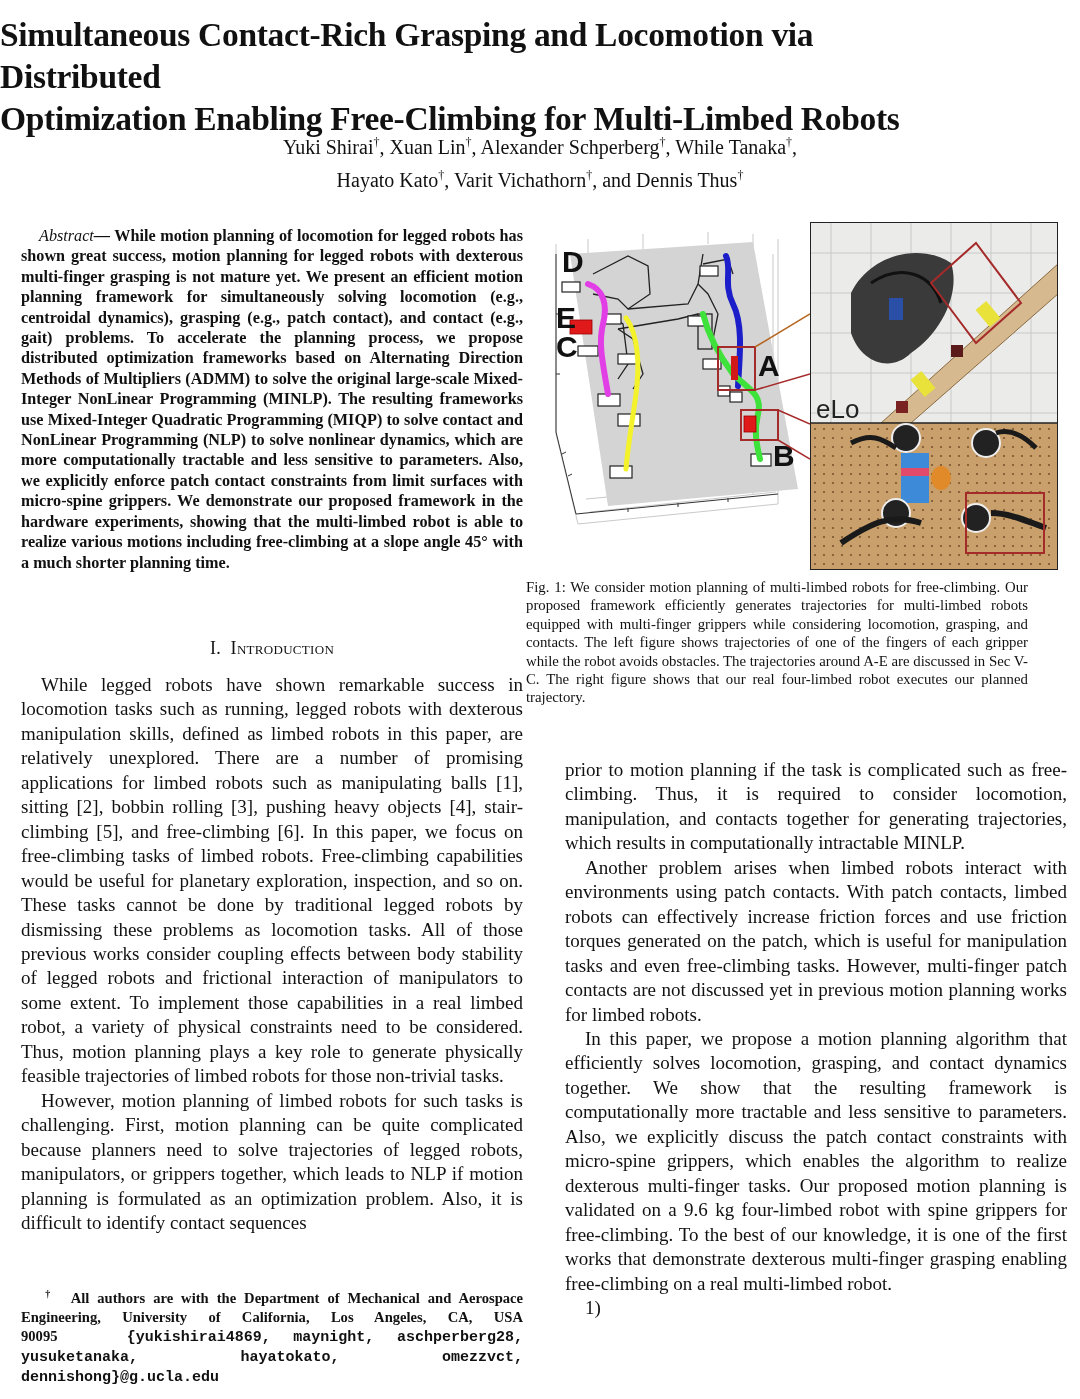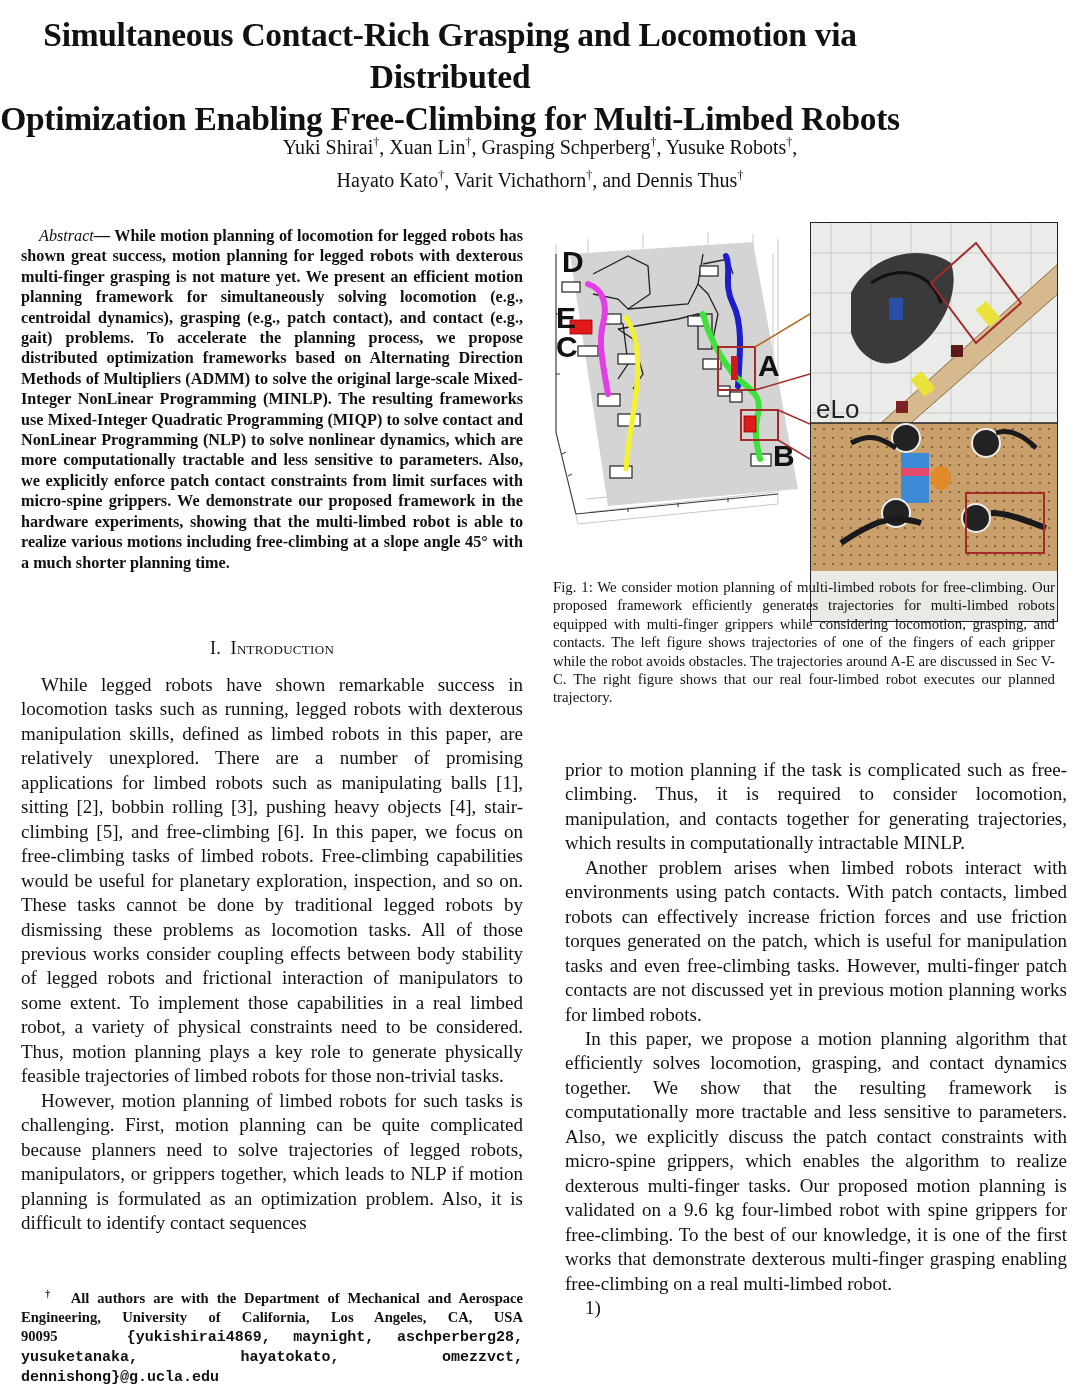--- a/index.html
+++ b/index.html
@@ -1,21 +1,21 @@
 <!DOCTYPE html>
 <html><head>
 <meta charset="utf-8">
 <style>
   html, body { margin: 0; padding: 0; background: #ffffff; }
   body {
     width: 1080px; height: 1399px; position: relative; overflow: hidden;
     font-family: "Liberation Serif", "DejaVu Serif", serif; color: #111;
   }
   .title {
-    position: absolute; left: 0; top: 14px; width: 900px; text-align: center;
+    position: absolute; left: 0; top: 14px; width: 900px; text-align: left;
     font-weight: bold; font-size: 33.5px; line-height: 42px; letter-spacing: -0.3px;
   }
   .authors {
     position: absolute; left: 0; top: 128px; width: 1080px; text-align: center;
     font-size: 20px; line-height: 28px;
   }
   .authors sup { font-size: 12px; }
   .col { position: absolute; text-align: justify; }
   .abstract {
     left: 21px; top: 226px; width: 502px;
@@ -32,42 +32,42 @@
     left: 21px; top: 673px; width: 502px; font-size: 19px; line-height: 24.45px;
   }
   .body-left p, .body-right p { margin: 0; text-indent: 20px; }
   .footnote {
     position: absolute; left: 21px; top: 1284px; width: 502px;
     font-size: 14.6px; line-height: 19px; text-align: justify; font-weight: bold;
   }
   .footnote .mono { font-family: "Liberation Mono", "DejaVu Sans Mono", monospace; font-size: 15px; }
   .footnote sup { font-size: 10px; }
   .caption {
-    position: absolute; left: 553px; top: 578px; width: 502px;
+    position: absolute; left: 526px; top: 578px; width: 502px;
     font-size: 14.8px; line-height: 18.4px; text-align: justify;
   }
   .body-right {
     left: 553px; top: 758px; width: 502px; font-size: 19px; line-height: 24.45px; margin-left: 12px;
   }
   .body-right ol { margin: 0; padding: 0; list-style: none; }
   .body-right li { position: relative; padding-left: 50px; }
   .body-right li .num { position: absolute; left: 20px; top: 0; }
   .figure { position: absolute; left: 548px; top: 214px; width: 510px; height: 356px; }
-  .photo-frame { position: absolute; left: 262px; top: 8px; width: 248px; height: 400px; border: 1.5px solid #222; box-sizing: border-box; background: #e9e9e6; overflow: hidden; }
+  .photo-frame { position: absolute; left: 262px; top: 8px; width: 248px; height: 348px; border: 1.5px solid #222; box-sizing: border-box; background: #e9e9e6; overflow: hidden; }
 </style>
 </head>
 <body>
 
 <div class="title">
   <div>Simultaneous Contact-Rich Grasping and Locomotion via Distributed</div>
   <div>Optimization Enabling Free-Climbing for Multi-Limbed Robots</div>
 </div>
 
 <div class="authors">
-  <div id="authors1"><span>Yuki Shirai</span><sup>†</sup>, <span>Xuan Lin</span><sup>†</sup>, <span>Grasping Schperberg</span><sup>†</sup>, <span>Yusuke Robots</span><sup>†</sup>,</div>
+  <div id="authors1"><span>Yuki Shirai</span><sup>†</sup>, <span>Xuan Lin</span><sup>†</sup>, <span>Alexander Schperberg</span><sup>†</sup>, <span>While Tanaka</span><sup>†</sup>,</div>
   <div id="authors2"><span>Hayato Kato</span><sup>†</sup>, <span>Varit Vichathorn</span><sup>†</sup>, and <span>Dennis Thus</span><sup>†</sup></div>
 </div>
 
 <div class="col abstract"><span class="indent"></span><span class="lead">Abstract</span><span>— </span><span>While motion planning of locomotion for legged robots has shown great success, motion planning for legged robots with dexterous multi-finger grasping is not mature yet. We present an efficient motion planning framework for simultaneously solving locomotion (e.g., centroidal dynamics), grasping (e.g., patch contact), and contact (e.g., gait) problems. To accelerate the planning process, we propose distributed optimization frameworks based on Alternating Direction Methods of Multipliers (ADMM) to solve the original large-scale Mixed-Integer NonLinear Programming (MINLP). The resulting frameworks use Mixed-Integer Quadratic Programming (MIQP) to solve contact and NonLinear Programming (NLP) to solve nonlinear dynamics, which are more computationally tractable and less sensitive to parameters. Also, we explicitly enforce patch contact constraints from limit surfaces with micro-spine grippers. We demonstrate our proposed framework in the hardware experiments, showing that the multi-limbed robot is able to realize various motions including free-climbing at a slope angle 45° with a much shorter planning time.</span></div>
 
 <div class="sec-head">
   <span>I.</span>&nbsp;
   <span class="sc">Introduction</span>
 </div>
 

